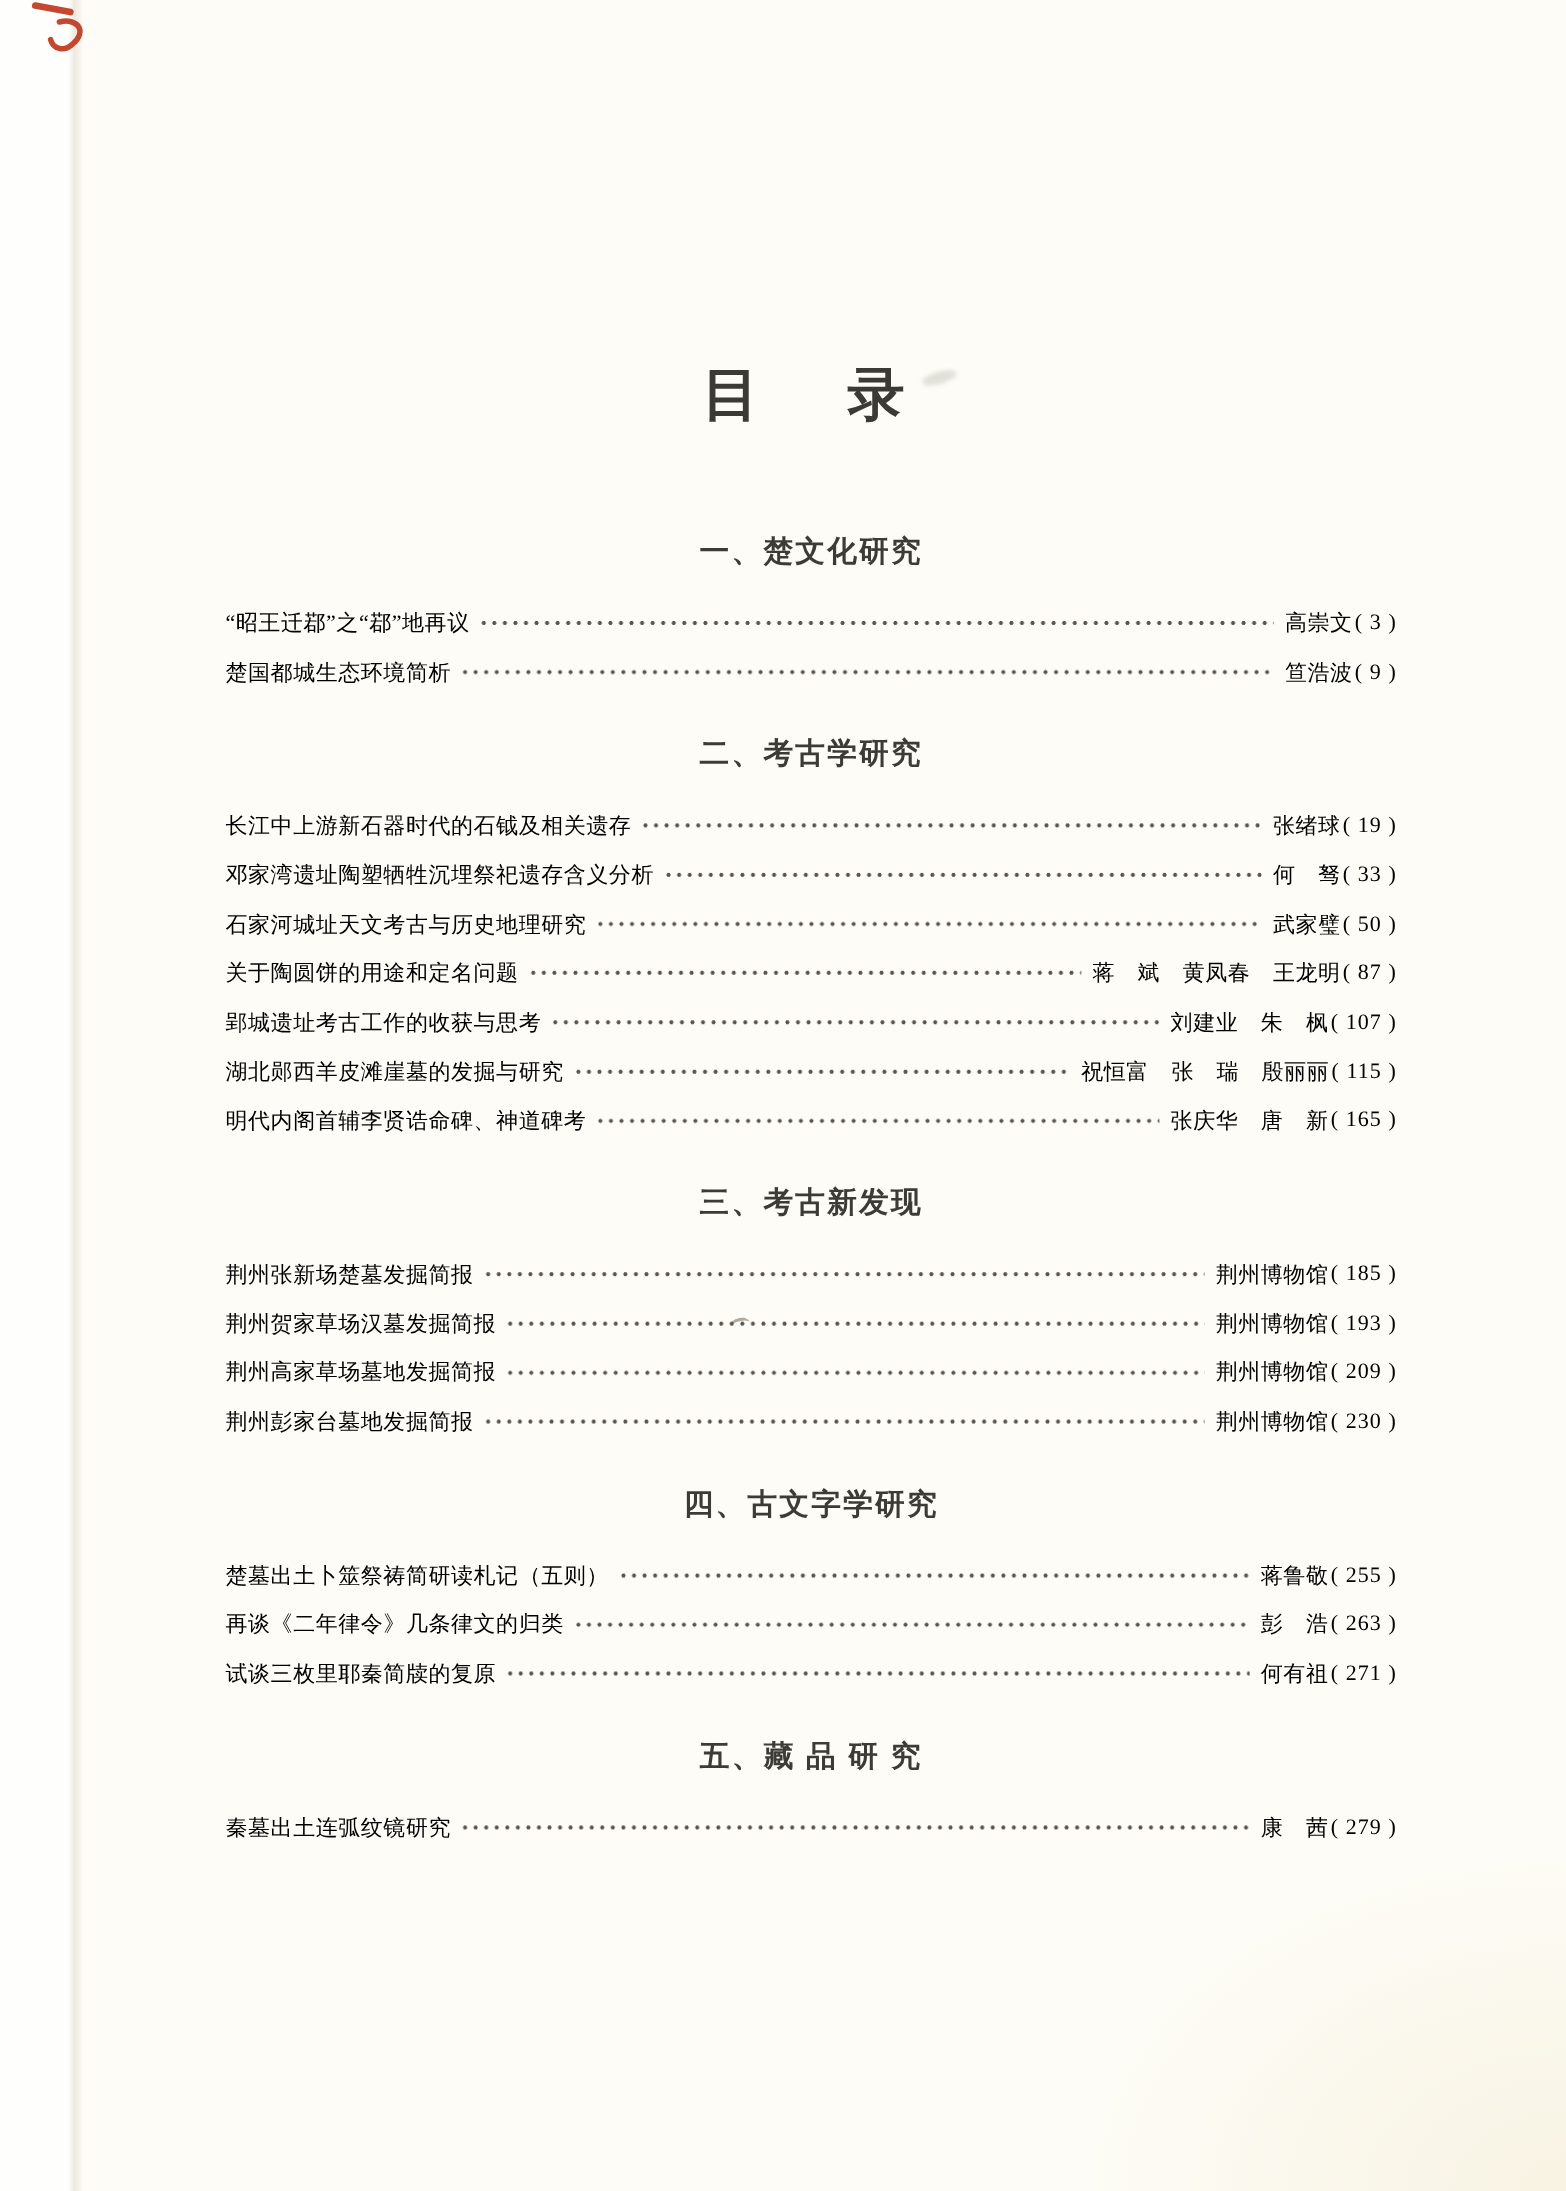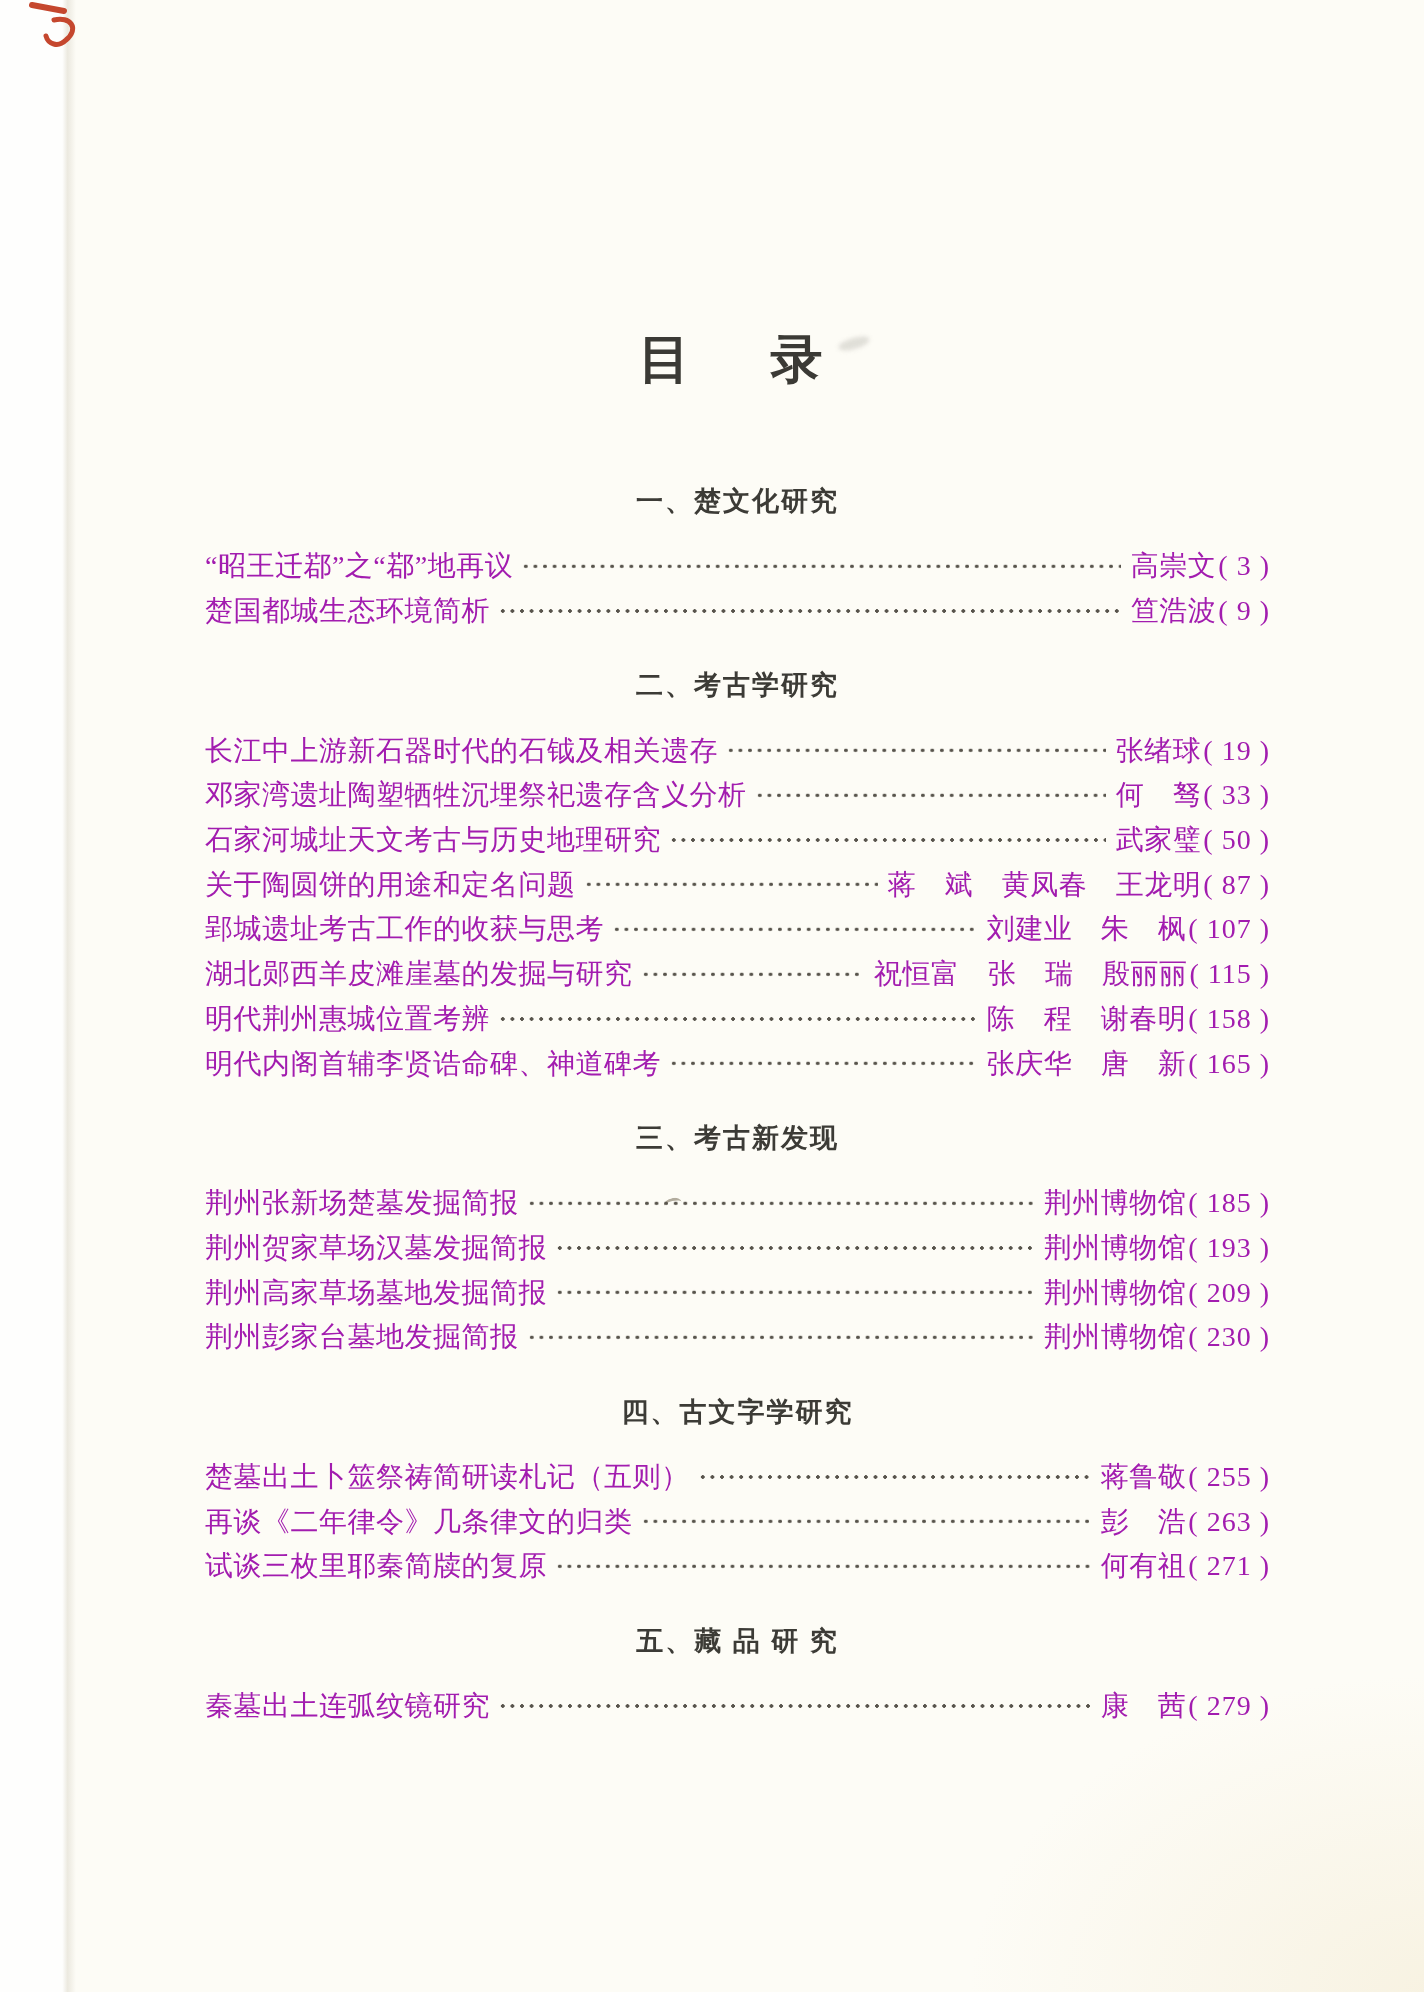--- a/index.html
+++ b/index.html
@@ -43,23 +43,23 @@
     font-size: 27px; line-height: 36px; font-weight: 700;
     text-align: center;
     font-family: "Liberation Sans", "DejaVu Sans", sans-serif;
     color: #3c3b36;
     letter-spacing: 2px;
   }
   .sec.first { margin-top: 93px; }
   .entry {
     display: flex; align-items: center;
     height: 44.7px;
-    font-size: 28px;
+    font-size: 20px;
     white-space: nowrap;
-    color: #a21caf;
+    color: #000000;
     justify-content: space-between;
   }
   .etitle { flex: 0 0 auto; letter-spacing: 0.5px; }
   .leader {
     flex: 1 1 auto; align-self: stretch;
     min-width: 18px;
     margin: 0 10px 0 8px;
     background-image: radial-gradient(circle, #58544c 1.55px, rgba(88,84,76,0) 2.1px);
     background-size: 9.6px 100%;
     background-repeat: repeat-x;
@@ -146,26 +146,20 @@
     <span class="eauthors">刘建业　朱　枫</span>
     <span class="epage">( 107 )</span>
   </div>
   <div class="entry">
     <span class="etitle">湖北郧西羊皮滩崖墓的发掘与研究</span>
     <span class="leader"></span>
     <span class="eauthors">祝恒富　张　瑞　殷丽丽</span>
     <span class="epage">( 115 )</span>
   </div>
   <div class="entry">
-    <span class="etitle">明代荆州惠城位置考辨</span>
-    <span class="leader"></span>
-    <span class="eauthors">陈　程　谢春明</span>
-    <span class="epage">( 158 )</span>
-  </div>
-  <div class="entry">
     <span class="etitle">明代内阁首辅李贤诰命碑、神道碑考</span>
     <span class="leader"></span>
     <span class="eauthors">张庆华　唐　新</span>
     <span class="epage">( 165 )</span>
   </div>
 
   <h2 class="sec">三、考古新发现</h2>
   <div class="entry">
     <span class="etitle">荆州张新场楚墓发掘简报</span>
     <span class="leader"></span>

